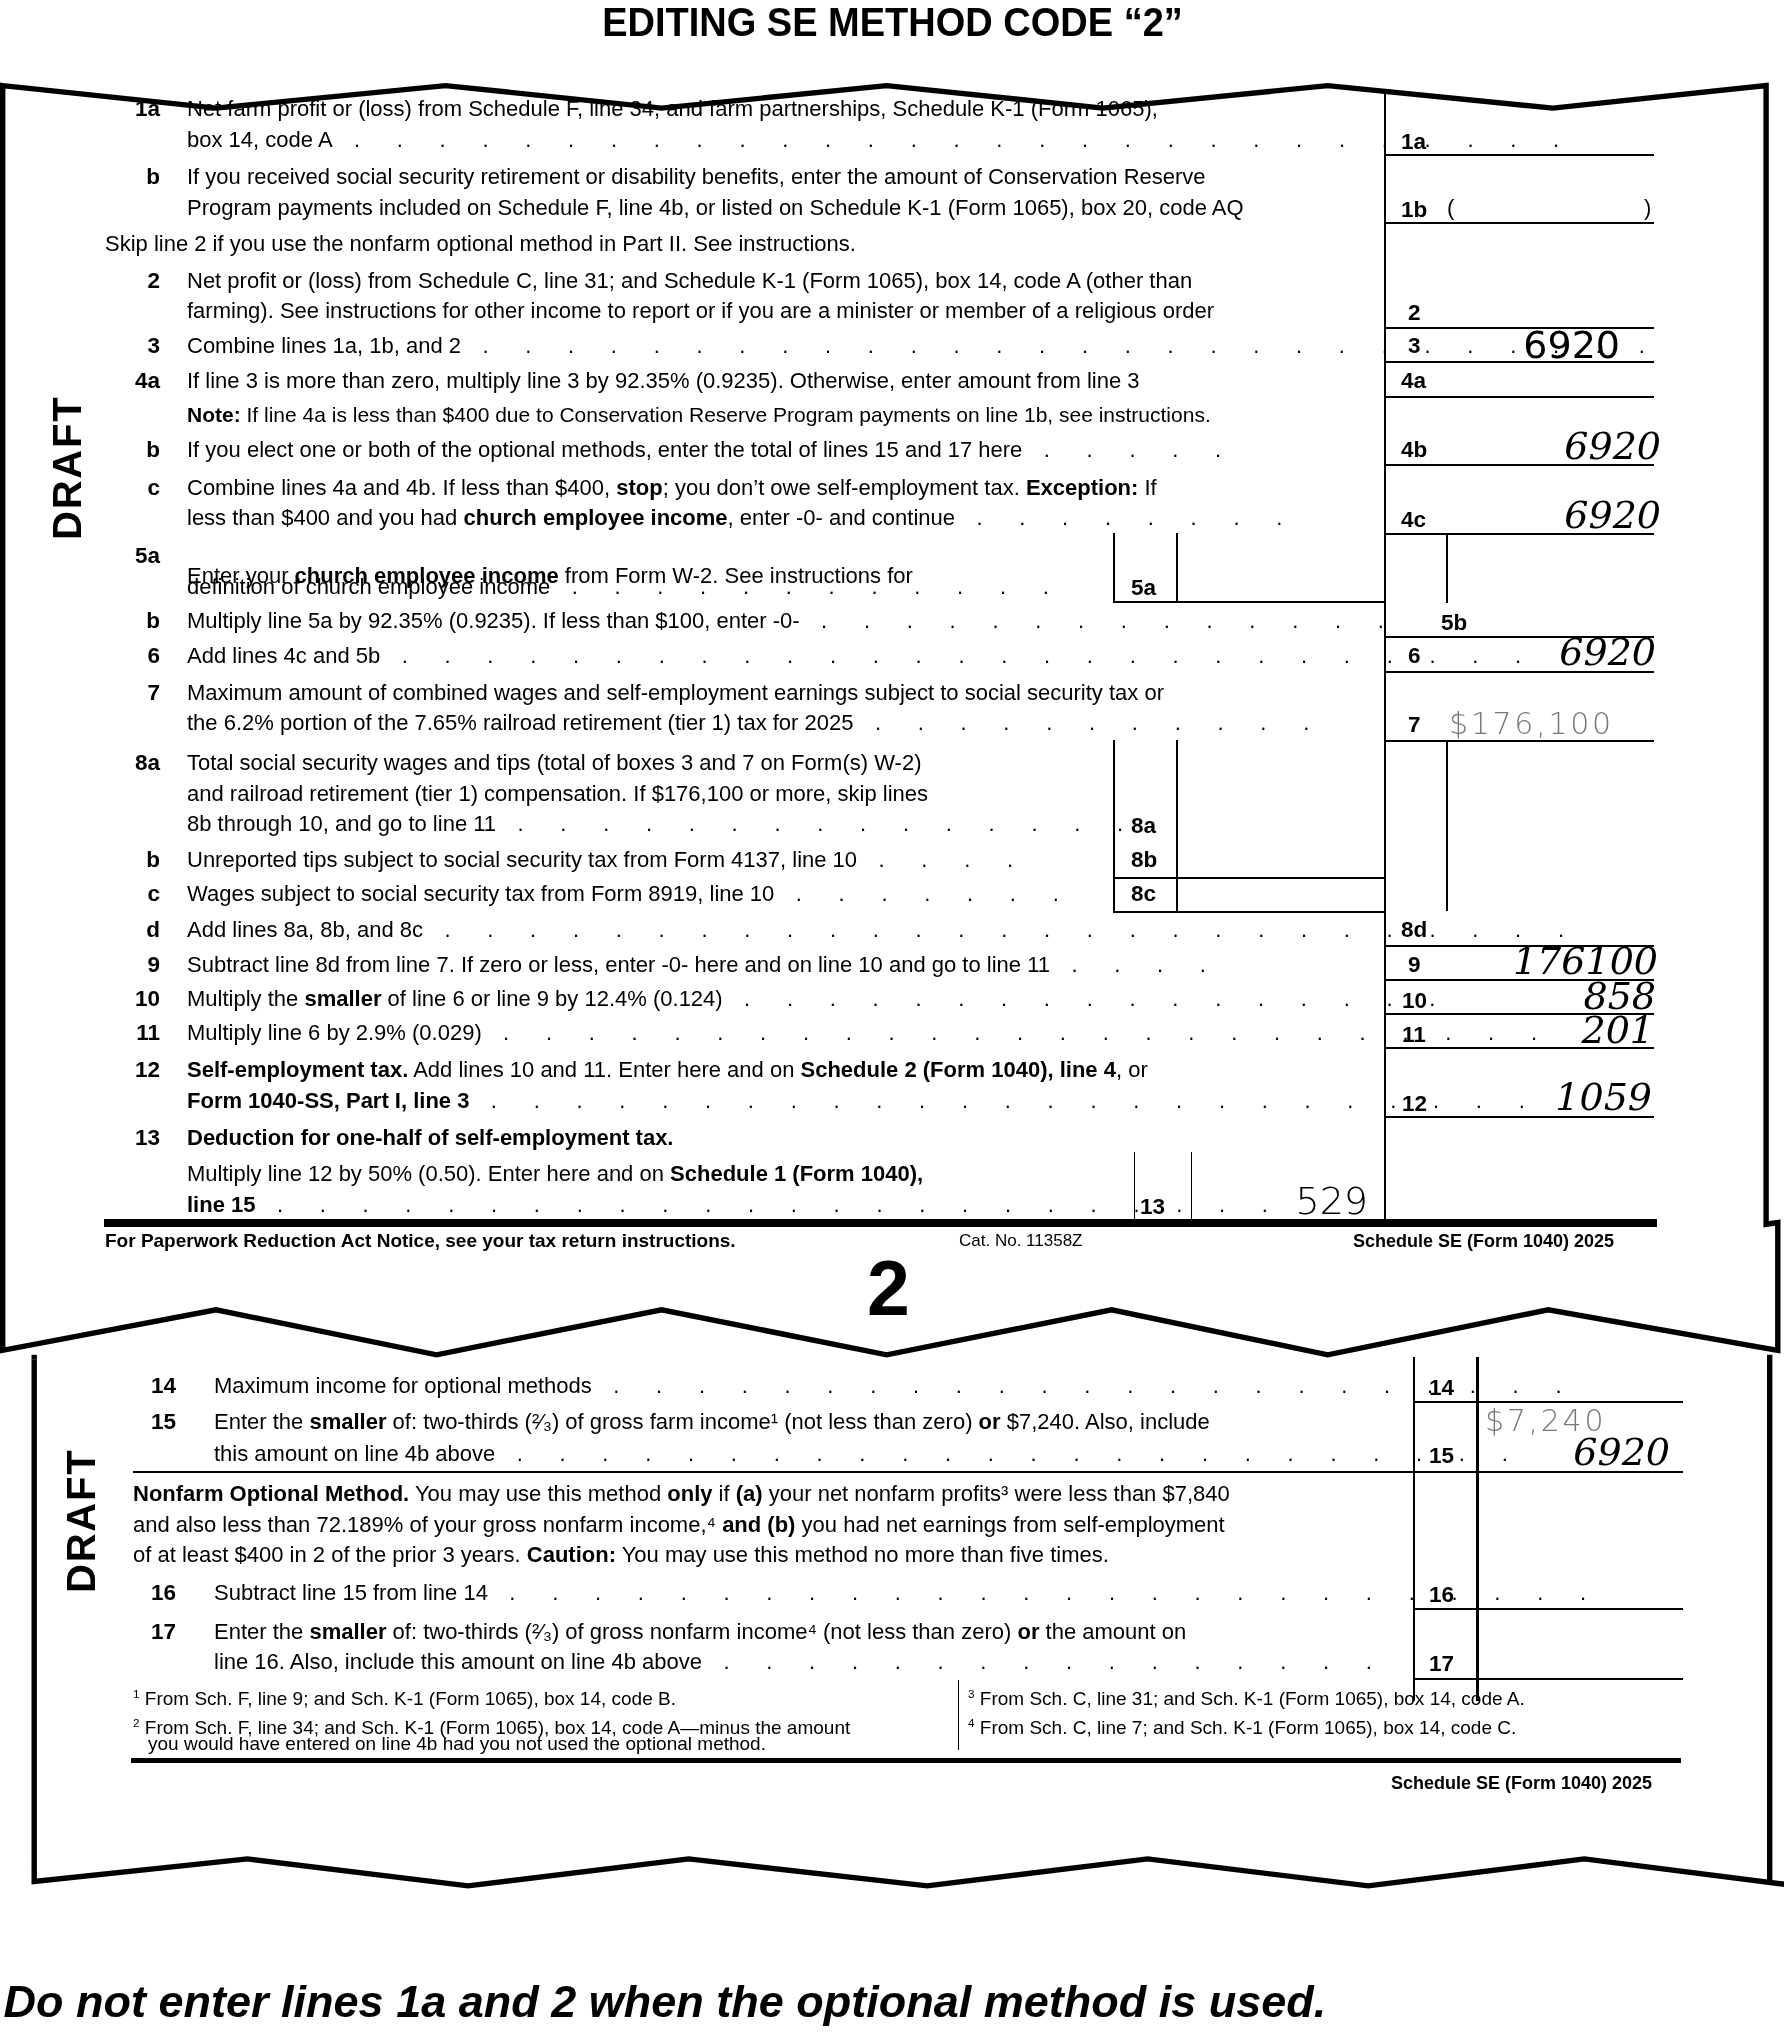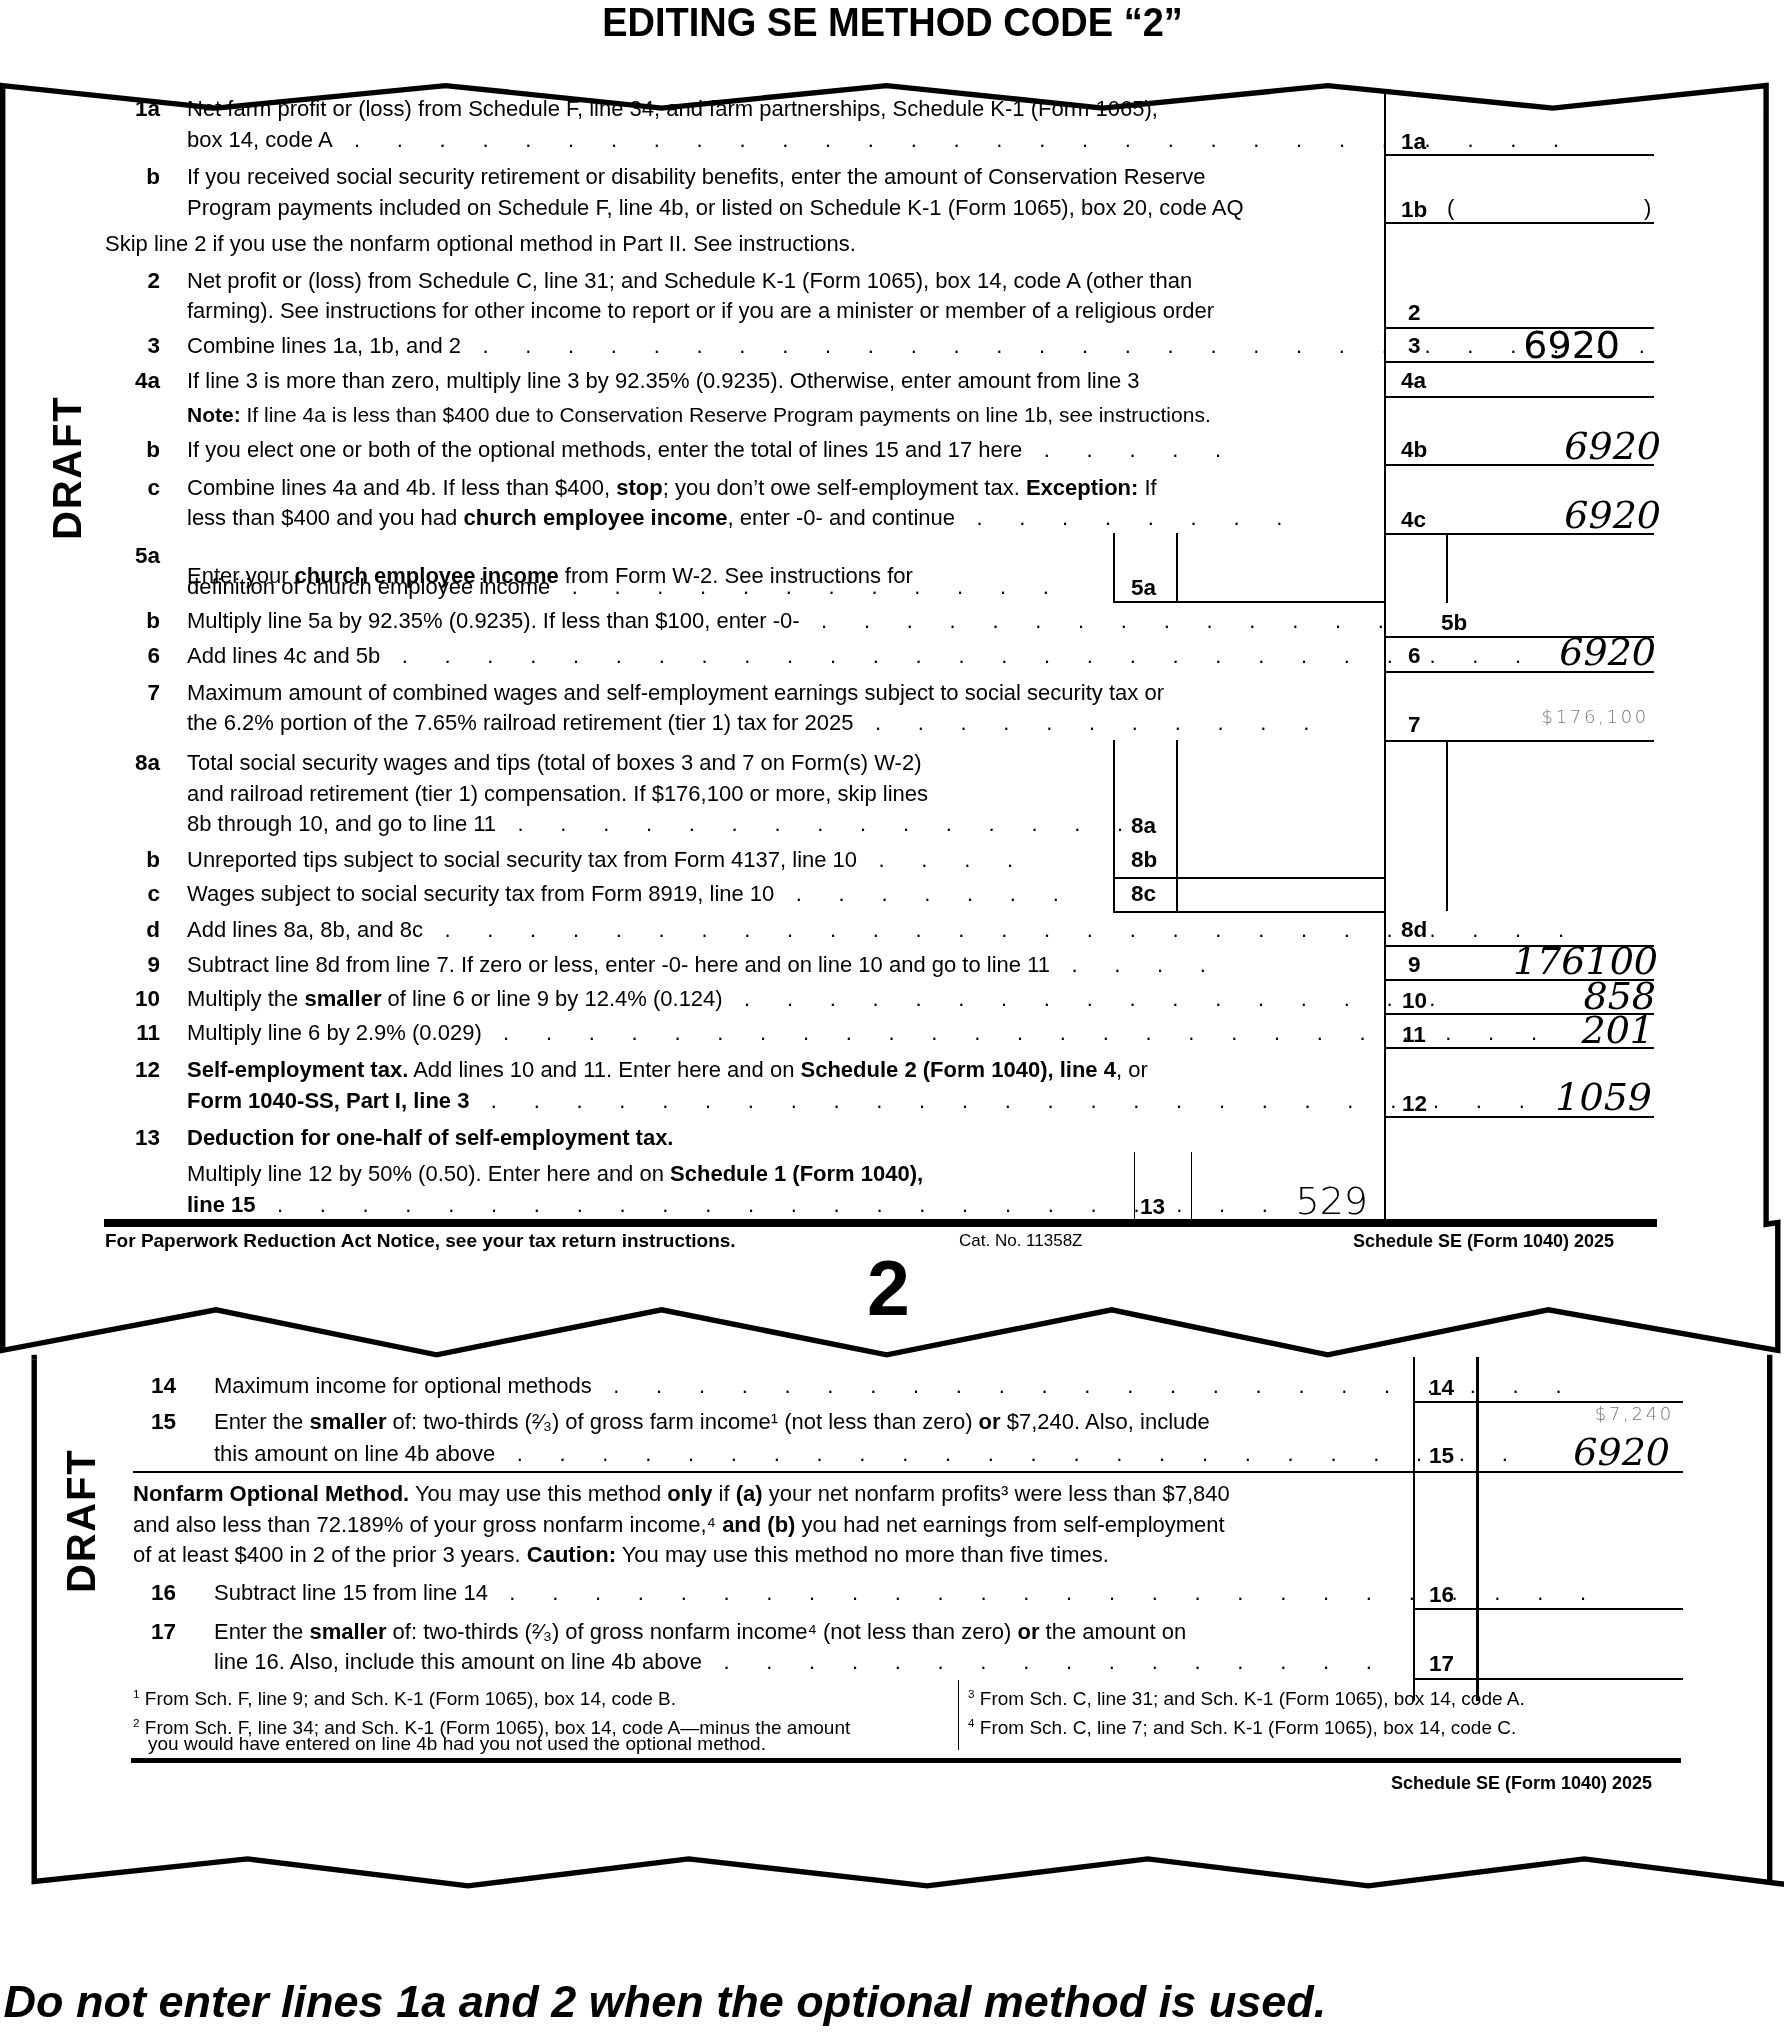--- a/index.html
+++ b/index.html
@@ -10,22 +10,22 @@
            font-size: 40px; letter-spacing: 0px; transform: scaleX(0.95); }
   svg.frame { position: absolute; left: 0; top: 0; }
   .draft { position: absolute; font-weight: bold; font-size: 40px; transform: rotate(-90deg);
            transform-origin: left top; letter-spacing: 1.8px; }
   .ln { position: absolute; font-size: 22px; line-height: 31px; white-space: nowrap; }
   .num { position: absolute; font-weight: bold; font-size: 22.5px; line-height: 31px; text-align: right; }
   .box { position: absolute; font-weight: bold; font-size: 22.5px; line-height: 31px; }
   .val { position: absolute; font-family: "DejaVu Serif", serif; font-style: italic; font-size: 38px;
          line-height: 38px; text-align: right; }
   .val.upright { font-style: normal; font-family: "DejaVu Sans", sans-serif; }
-  .pre { position: absolute; font-family: "DejaVu Sans", sans-serif; font-weight: 200; font-size: 18px;
-         color: #777; text-align: right; letter-spacing: 2.7px; }
+  .pre { position: absolute; font-family: "DejaVu Sans", sans-serif; font-weight: 200; font-size: 30px;
+         color: #777; letter-spacing: 2.7px; }
   .dots { letter-spacing: 15.3px; }
   b { font-weight: bold; }
   .hr { position: absolute; background: #000; }
   .foot { position: absolute; font-size: 19px; white-space: nowrap; }
   .fn { position: absolute; font-size: 19px; line-height: 23.4px; white-space: nowrap; }
   .bignum { position: absolute; font-weight: bold; font-size: 77px; }
   .bottom-note { position: absolute; left: 3.6px; top: 1976px; font-size: 45px; font-weight: bold;
                  font-style: italic; white-space: nowrap; }
 </style>
 </head>

